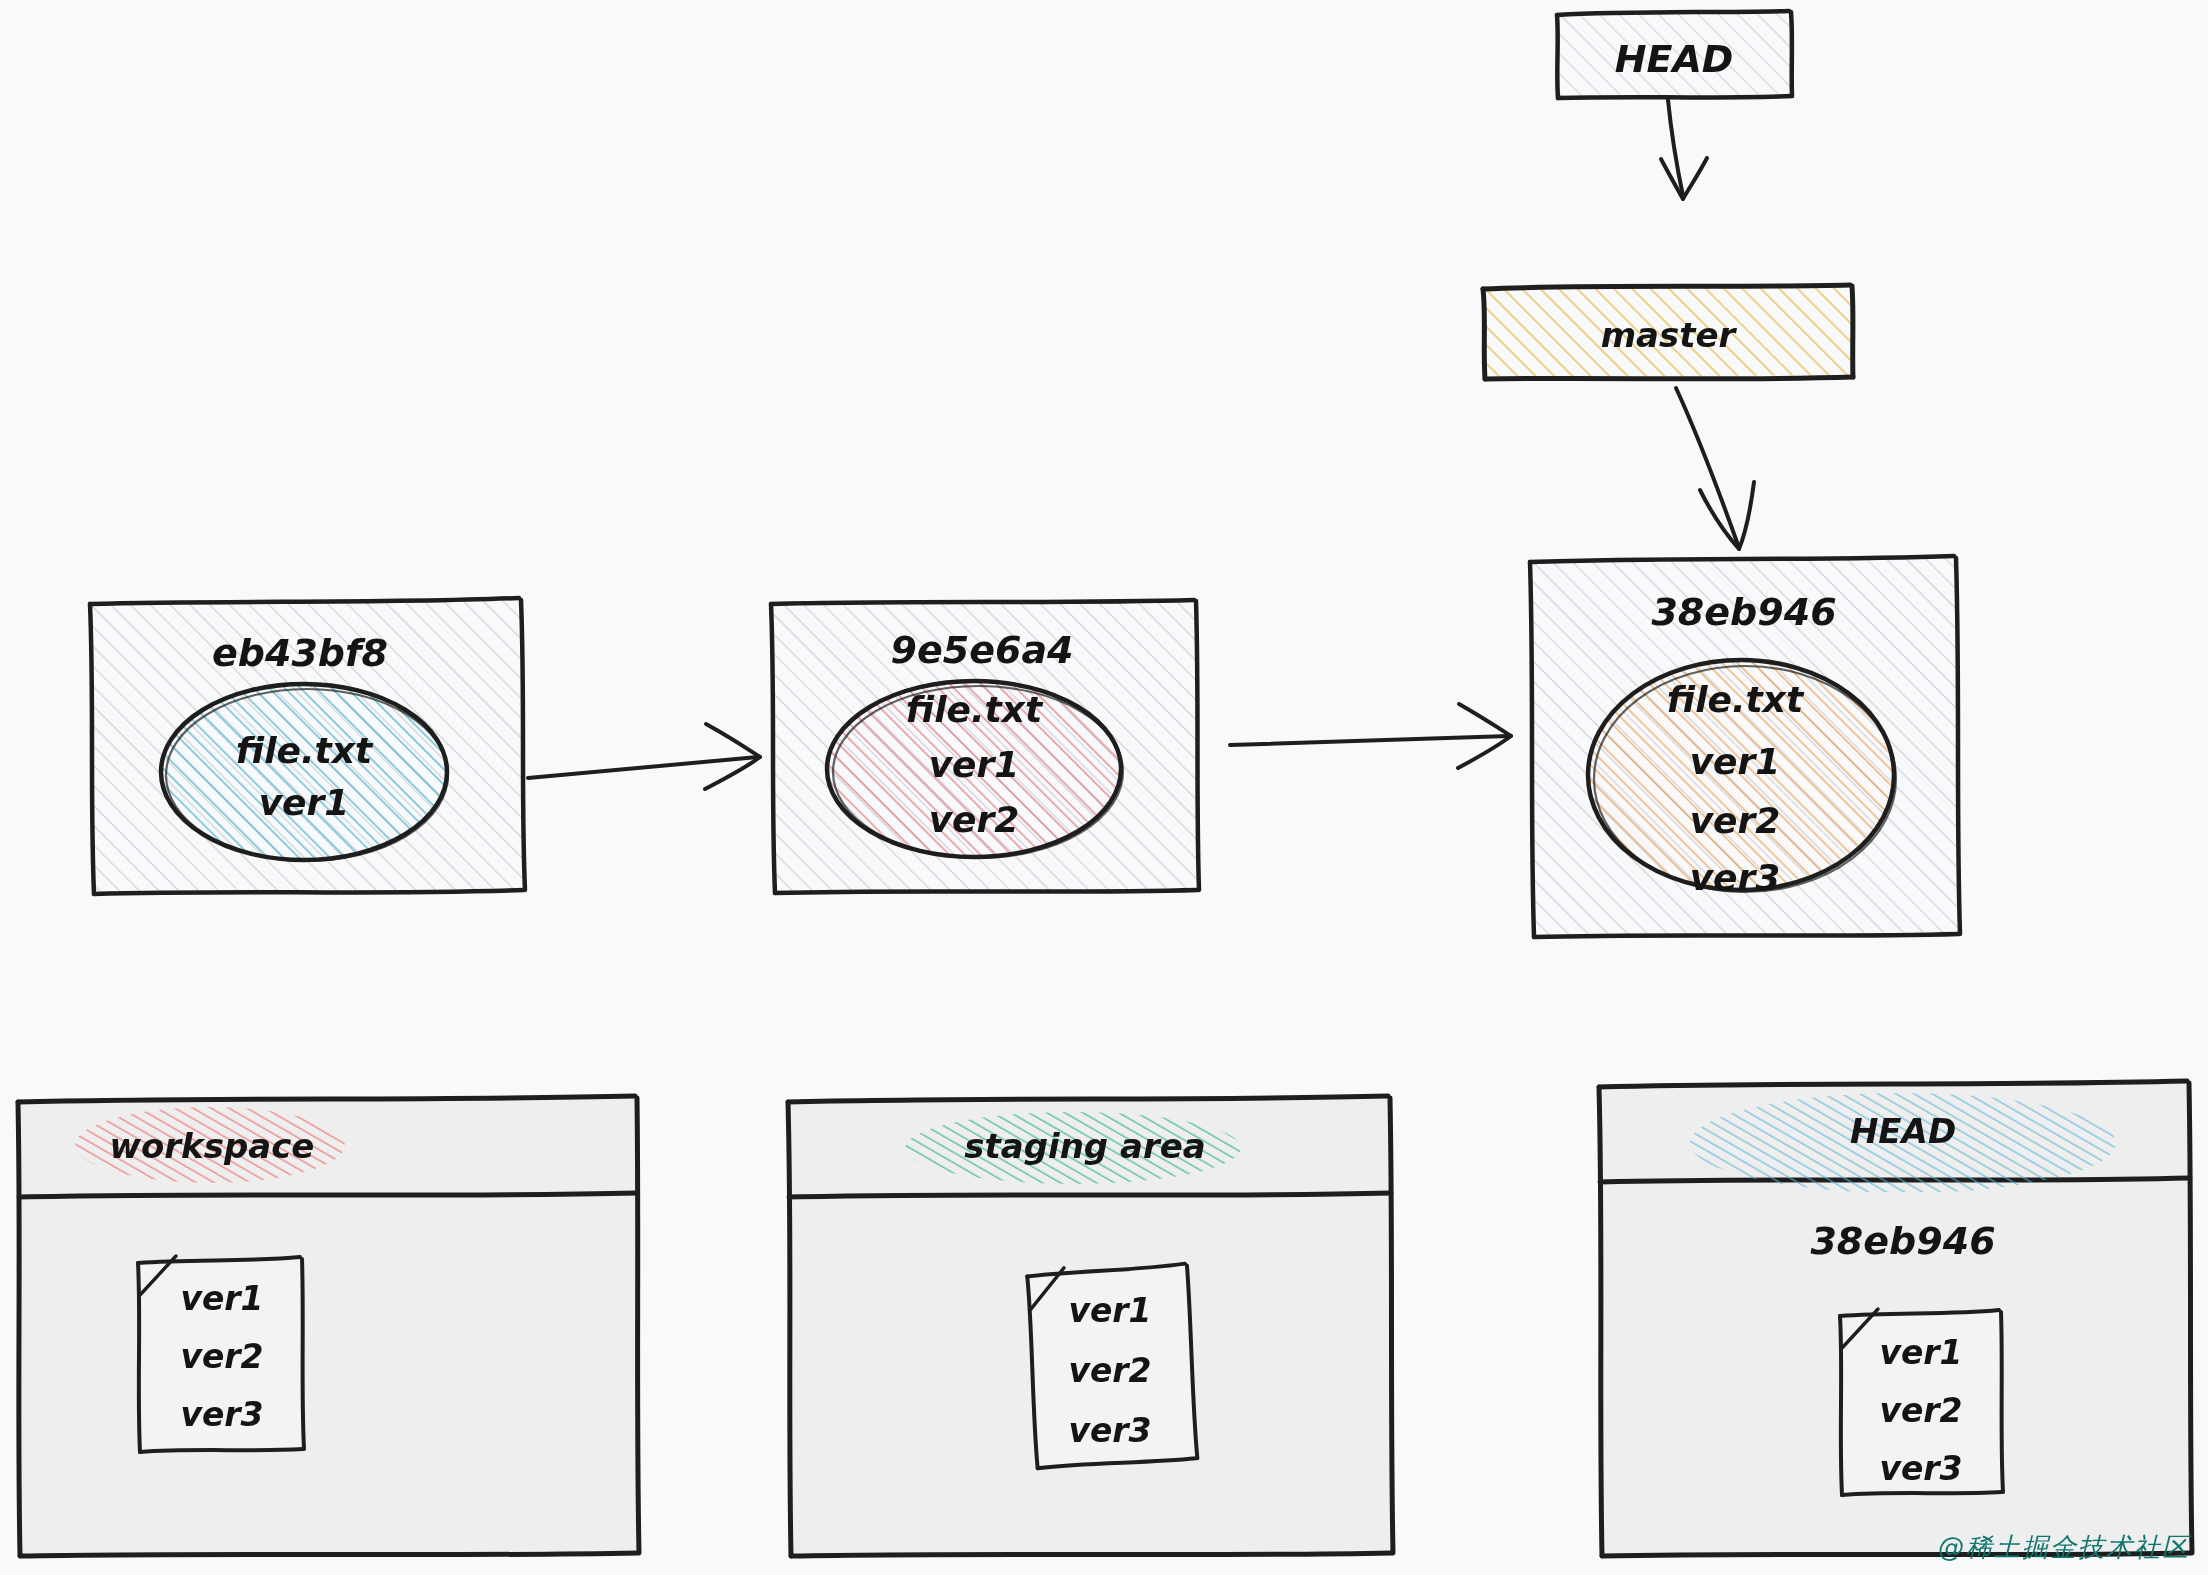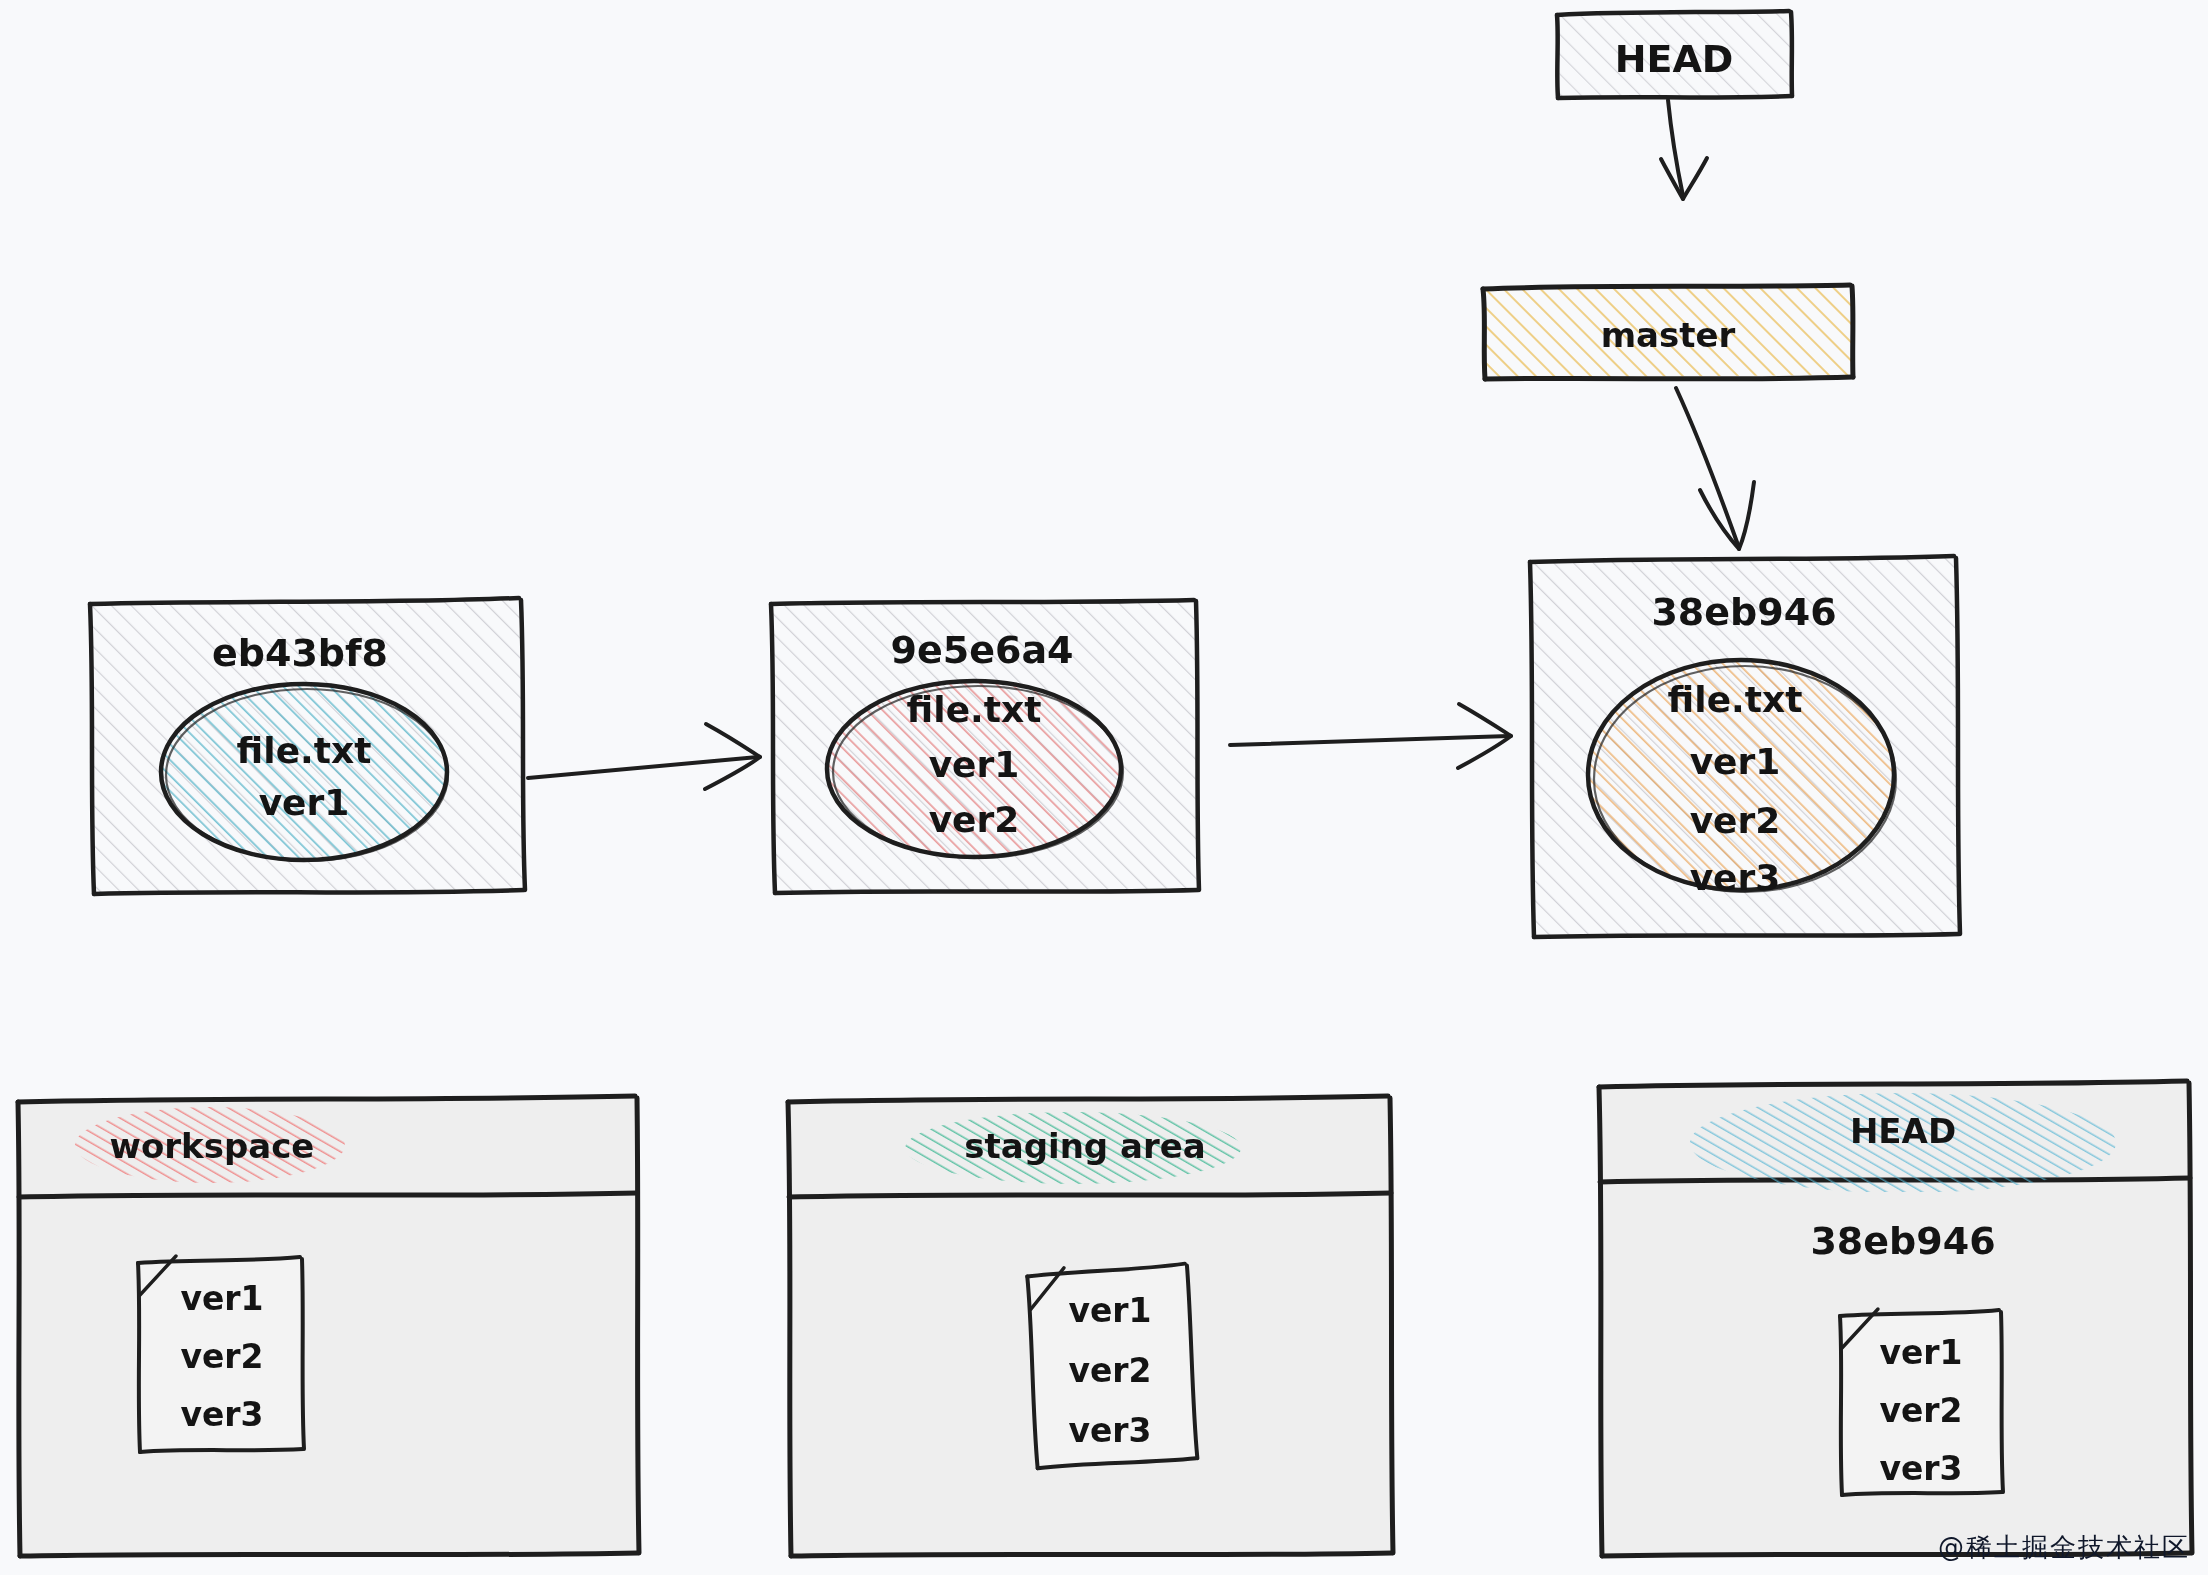--- a/index.html
+++ b/index.html
@@ -7,39 +7,40 @@
     padding: 0;
     background: #f8f9fb;
   }
   #stage {
     position: relative;
     width: 2208px;
     height: 1575px;
     background: #f8f9fb;
     overflow: hidden;
     font-family: "DejaVu Sans", sans-serif;
+    font-style: italic;
   }
   #stage svg.layer {
     position: absolute;
     left: 0; top: 0;
     width: 2208px;
     height: 1575px;
   }
   .hand-text {
     font-family: "DejaVu Sans", sans-serif;
     fill: #141414;
     font-weight: 600;
   }
   .watermark {
     position: absolute;
     right: 18px;
     bottom: 10px;
     font-family: "DejaVu Sans", sans-serif;
     font-size: 26px;
-    color: #0f172a;
+    color: #0f766e;
     letter-spacing: 2px;
     user-select: none;
   }
 </style>
 </head>
 <body>
 
 <div id="stage">
 
   <svg class="layer" viewBox="0 0 2208 1575" xmlns="http://www.w3.org/2000/svg">

